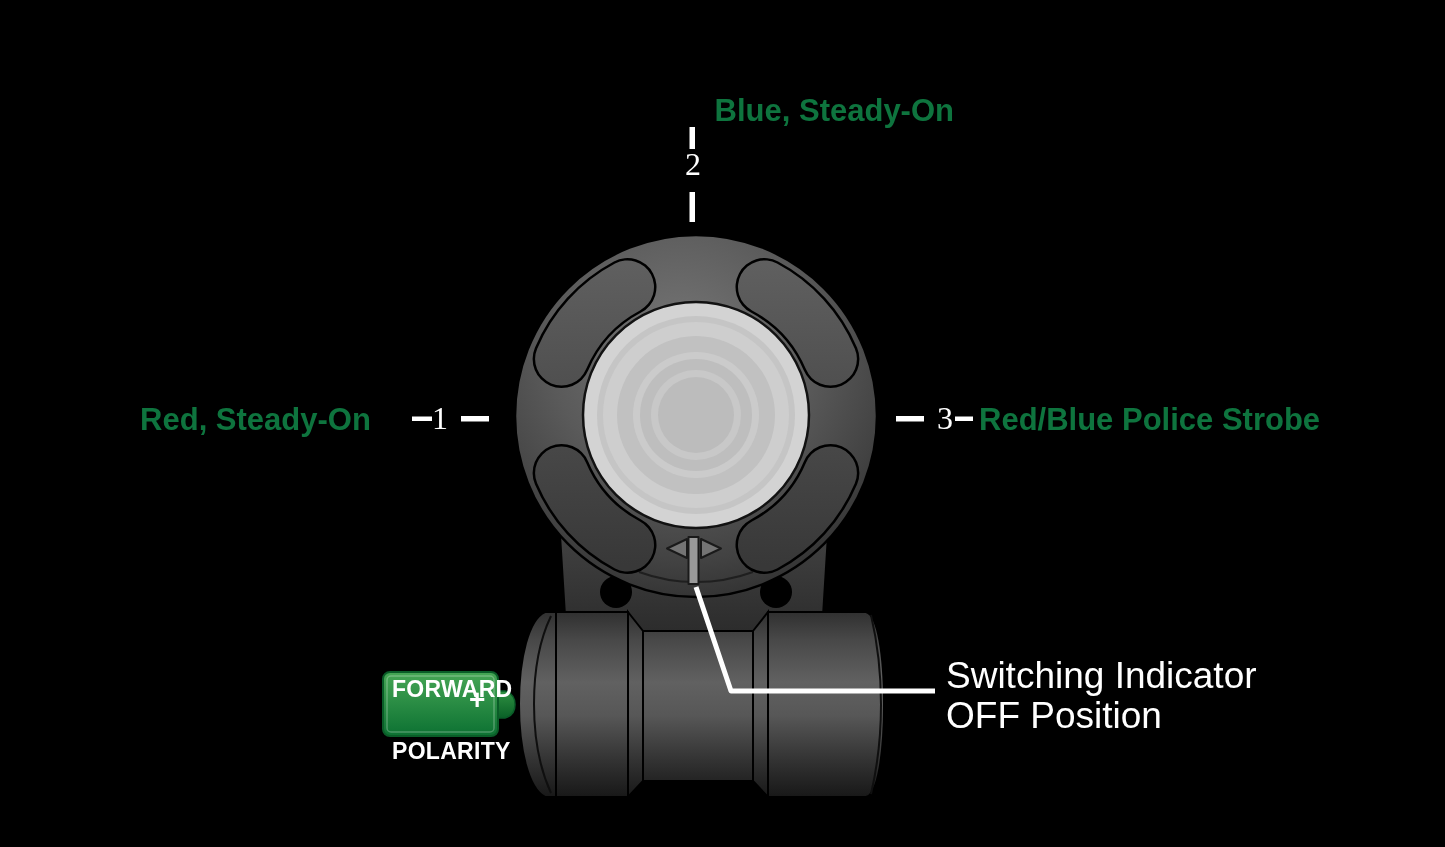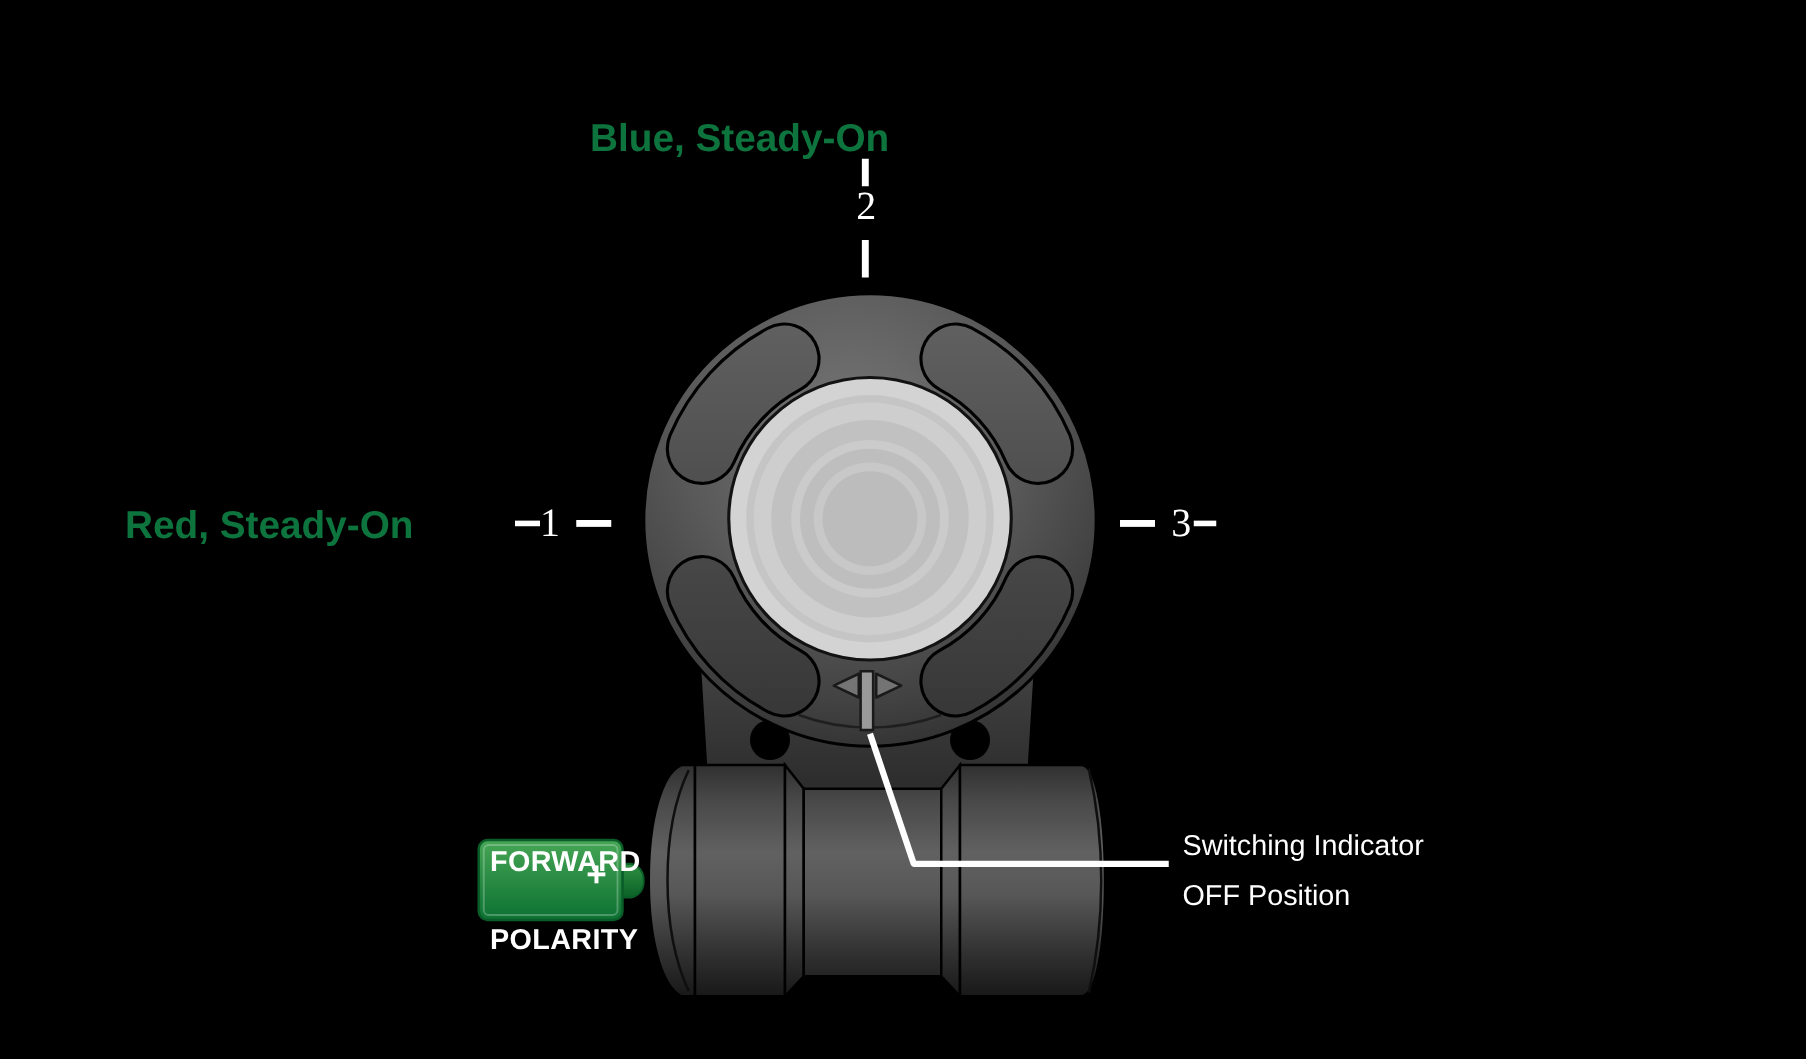--- a/index.html
+++ b/index.html
@@ -5,32 +5,32 @@
   html,body{margin:0;padding:0;background:#000;}
   .stage{
     position:relative;width:1445px;height:847px;background:#000;overflow:hidden;
     font-family:"Liberation Sans",sans-serif;
   }
   .stage svg{position:absolute;left:0;top:0;}
   .lbl{
     position:absolute;color:#0e743e;font-weight:bold;font-size:31px;
     line-height:34px;white-space:nowrap;
   }
-  .lbl-top{left:472px;top:94px;width:450px;text-align:left;}
-  .lbl-left{left:100px;top:403px;width:311px;text-align:left;}
+  .lbl-top{left:504px;top:94px;width:450px;text-align:right;}
+  .lbl-left{left:100px;top:403px;width:311px;text-align:center;}
   .lbl-right{left:979px;top:403px;}
   .num{
     position:absolute;color:#ffffff;font-family:"Liberation Serif",serif;
     font-size:32px;line-height:32px;text-align:center;
   }
   .num-1{left:426px;top:402px;width:28px;}
   .num-2{left:678px;top:148px;width:30px;}
   .num-3{left:930px;top:402px;width:30px;}
   .callout-text{
-    position:absolute;left:946px;top:656px;color:#ffffff;font-size:23px;
+    position:absolute;left:946px;top:656px;color:#ffffff;font-size:37px;
     line-height:40px;white-space:nowrap;font-weight:normal;
   }
   .badge-text{
     position:absolute;color:#ffffff;font-weight:bold;font-size:23px;
     line-height:20px;letter-spacing:0.3px;white-space:nowrap;
   }
   .badge-l1{left:392px;top:679px;}
   .badge-l2{left:392px;top:701px;margin-top:40px;}
   .badge-plus{left:469px;top:686px;font-size:28px;line-height:28px;}
 </style>
@@ -143,20 +143,21 @@
     </g>
   </svg>
 
   <div class="lbl lbl-top">Blue, Steady-On</div>
   <div class="num num-2">2</div>
 
   <div class="lbl lbl-left">Red, Steady-On</div>
   <div class="num num-1">1</div>
 
   <div class="num num-3">3</div>
+  <div class="lbl lbl-right">Red/Blue Police Strobe</div>
 
   <div class="callout-text">
     <div>Switching Indicator</div>
     <div>OFF Position</div>
   </div>
 
   <div class="badge-text badge-l1">FORWARD</div>
   <div class="badge-text badge-l2">POLARITY</div>
   <div class="badge-text badge-plus">+</div>
 

